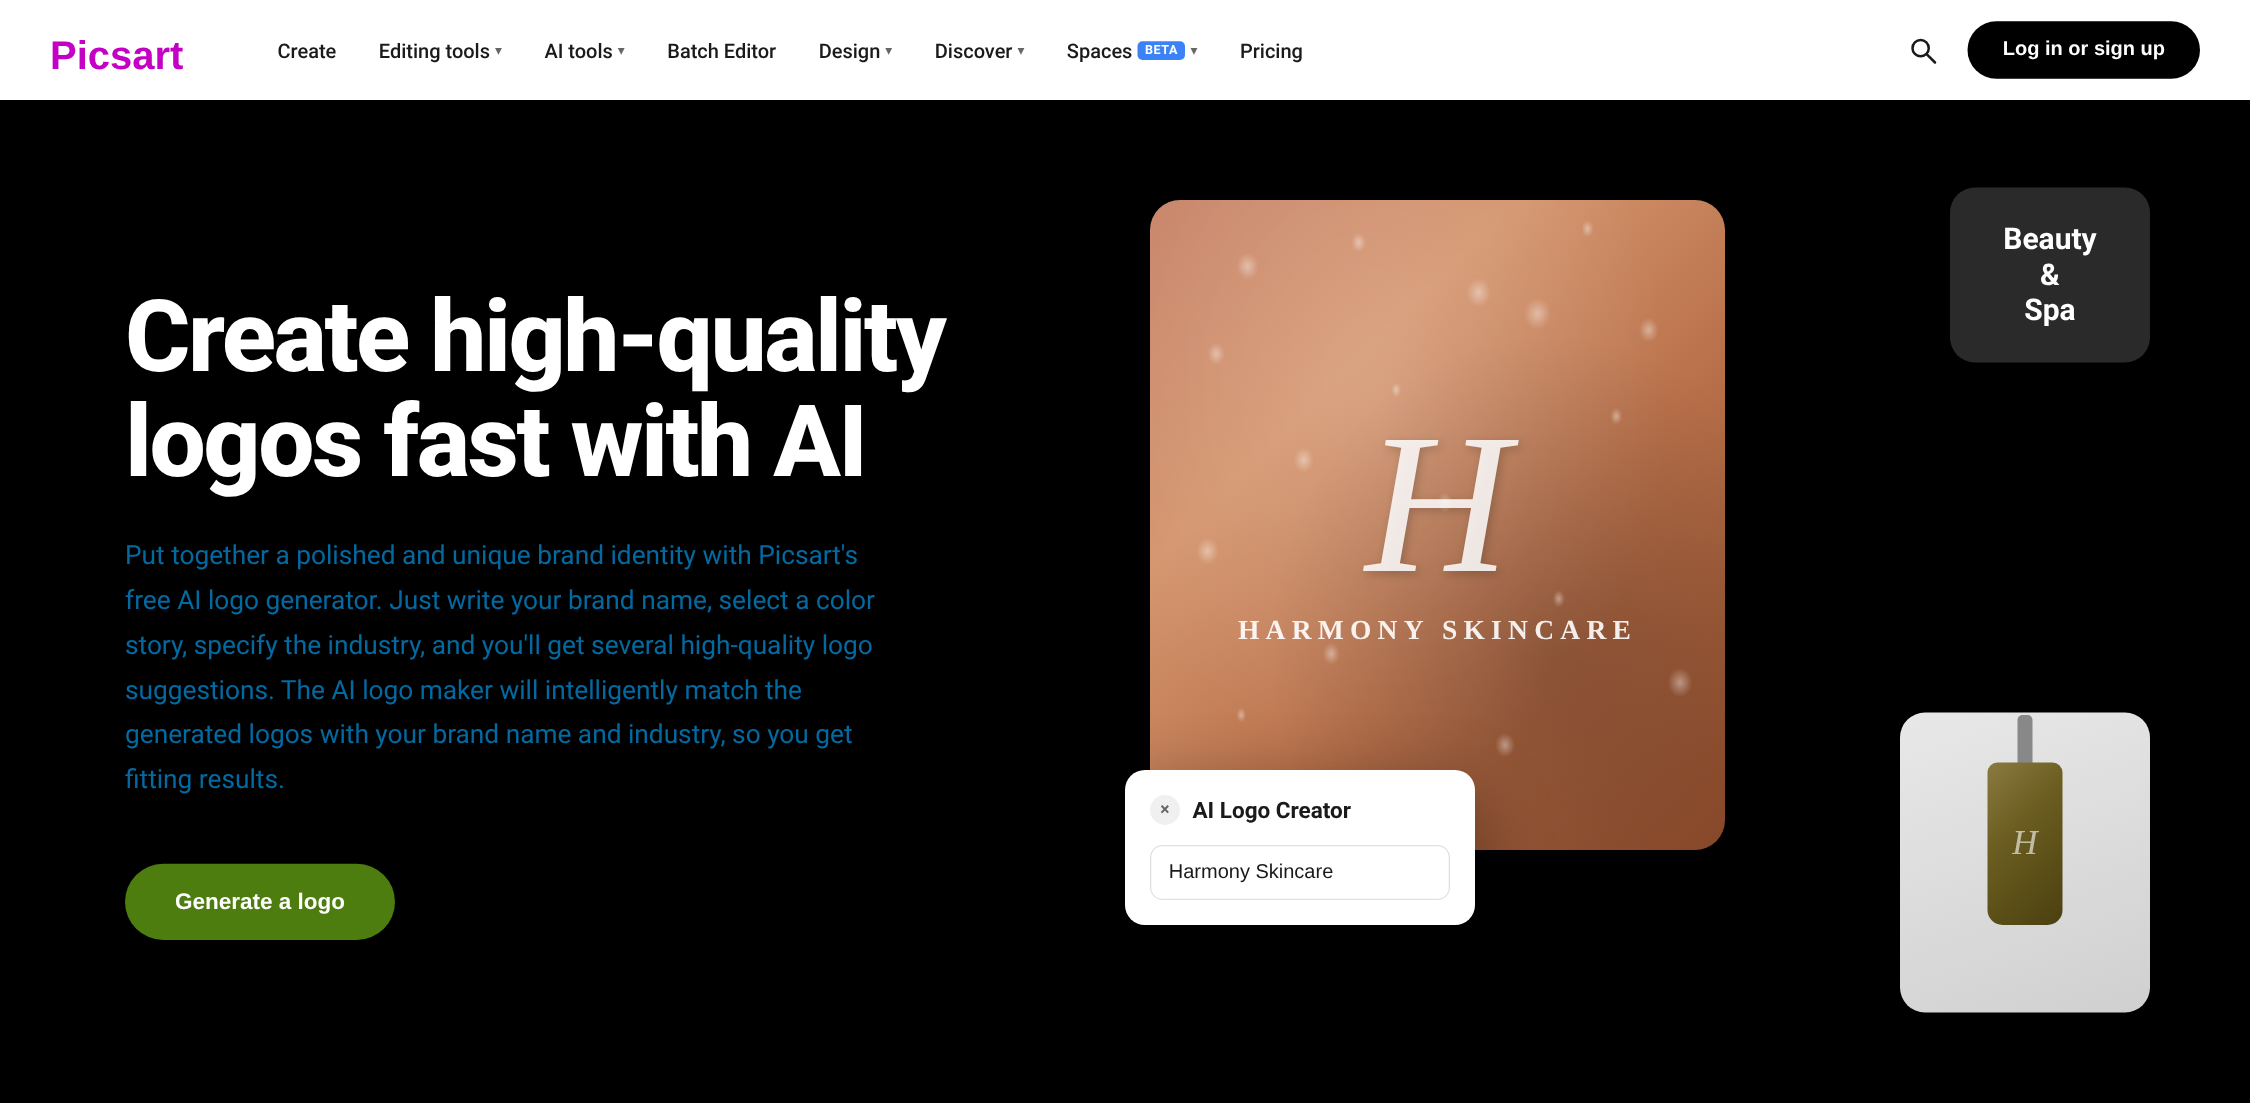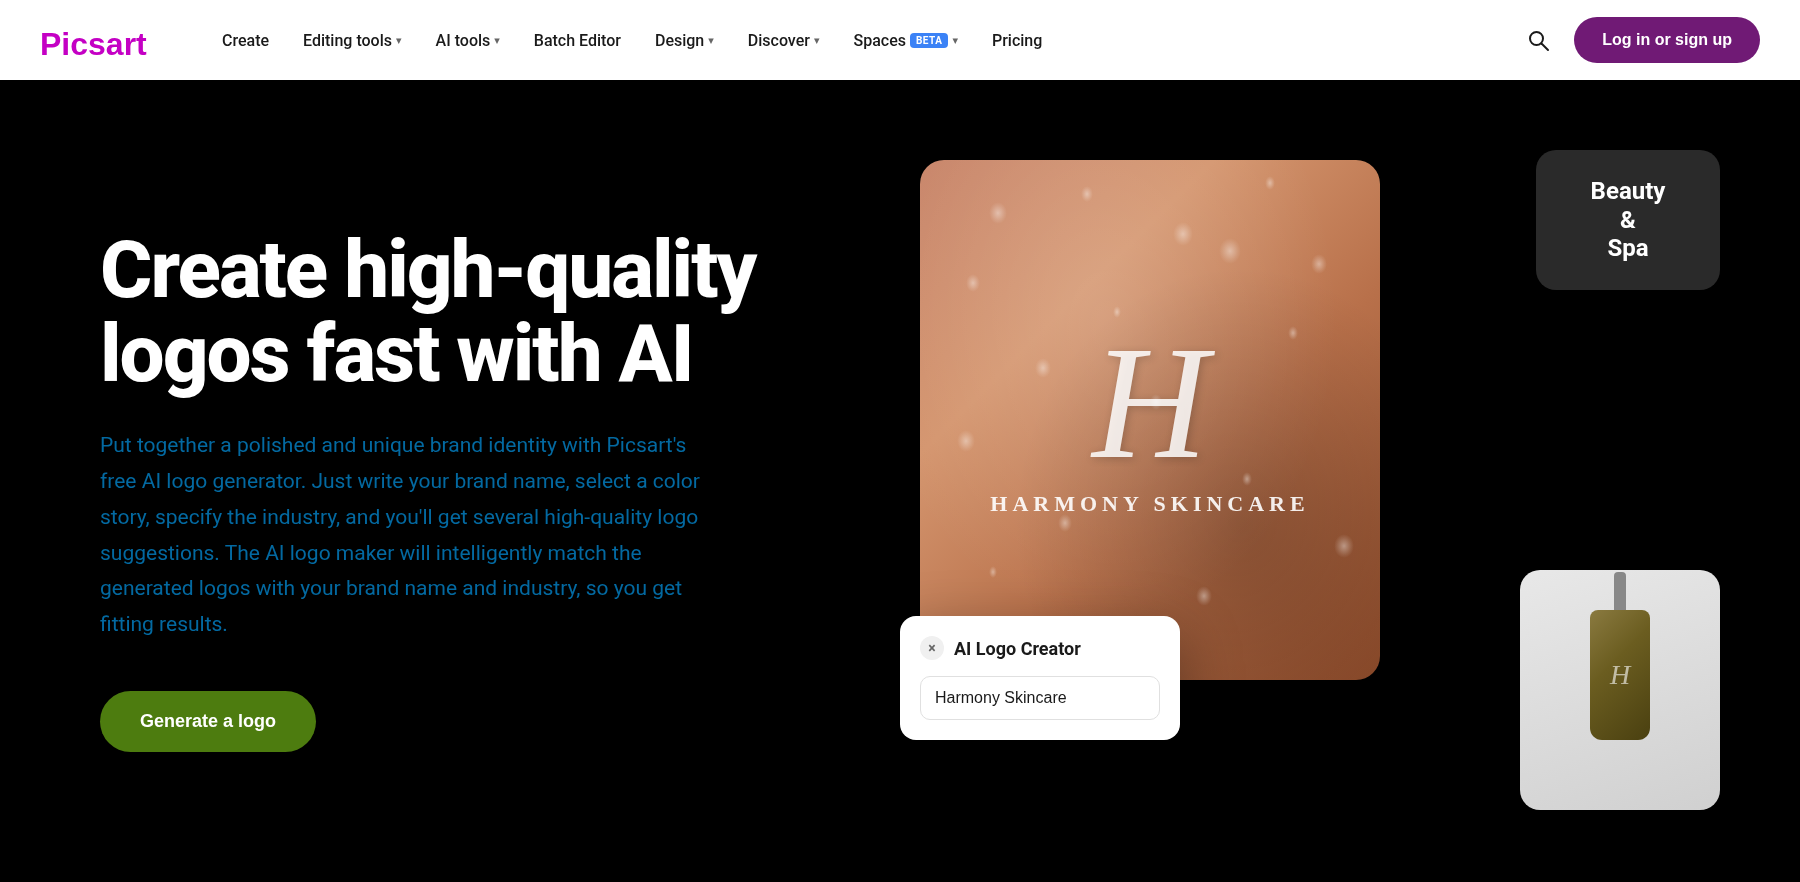--- a/index.html
+++ b/index.html
@@ -74,21 +74,21 @@
       background: none;
       border: none;
       cursor: pointer;
       padding: 8px;
       display: flex;
       align-items: center;
       justify-content: center;
       color: #1a1a1a;
     }
     .login-btn {
-      background: #701a75;
+      background: #000000;
       color: #fff;
       border: none;
       border-radius: 50px;
       padding: 14px 28px;
       font-size: 16px;
       font-weight: 600;
       cursor: pointer;
       white-space: nowrap;
     }
 
@@ -196,21 +196,21 @@
       color: rgba(255,255,255,0.9);
       text-transform: uppercase;
       font-family: Georgia, serif;
     }
 
     
     .beauty-spa-card {
       position: absolute;
       top: 10px;
       right: 0px;
-      width: 184px;
+      width: 160px;
       height: 140px;
       background: #2a2a2a;
       border-radius: 20px;
       display: flex;
       align-items: center;
       justify-content: center;
       flex-direction: column;
     }
     .beauty-spa-text {
       font-size: 24px;

